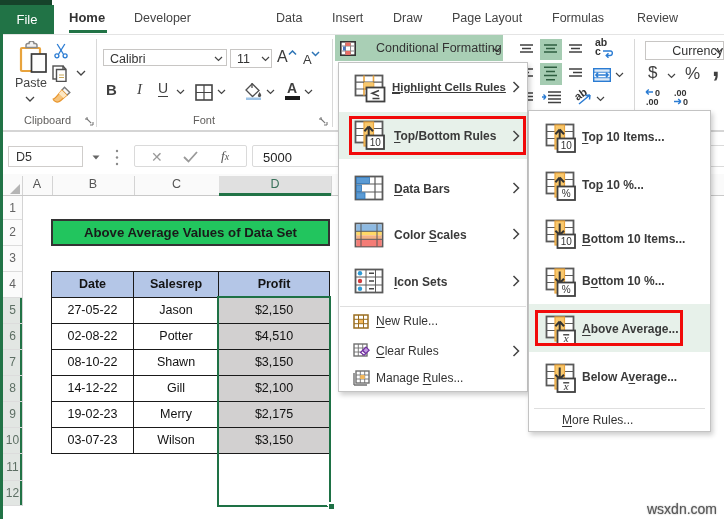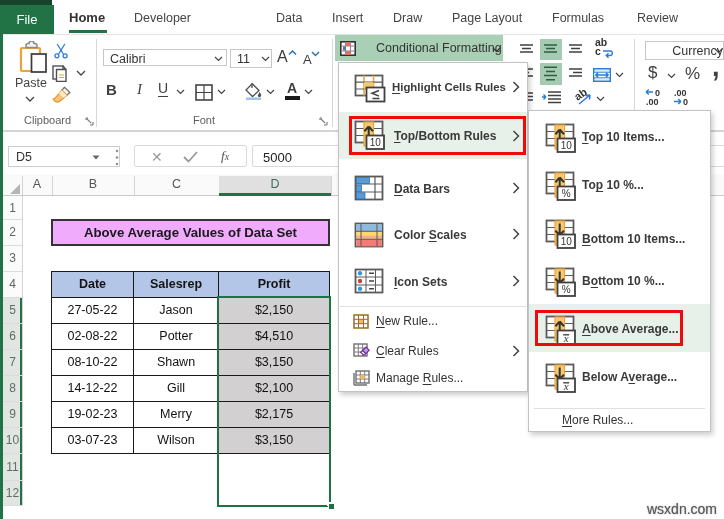--- a/index.html
+++ b/index.html
@@ -213,21 +213,21 @@
 <text x="11" y="8" font-size="9" font-weight="bold" fill="#333" font-family="Liberation Sans">0</text>
 <text x="2" y="17" font-size="9" font-weight="bold" fill="#333" font-family="Liberation Sans">.00</text>
 </svg>
 <svg class="abs" style="left:672px;top:88px;" width="22" height="18" viewBox="0 0 22 18">
 <text x="2" y="8" font-size="9" font-weight="bold" fill="#333" font-family="Liberation Sans">.00</text>
 <path d="M2 13.5 H9 M9 13.5 l-2.8 -2.5 M9 13.5 l-2.8 2.5" stroke="#2b7cd3" stroke-width="1.4" fill="none"></path>
 <text x="11" y="17" font-size="9" font-weight="bold" fill="#333" font-family="Liberation Sans">0</text>
 </svg>
 
 <div class="abs" style="left:3px;top:132px;width:721px;height:40px;background:#fff;"></div>
-<div class="abs" style="left:8px;top:146px;width:112px;height:21px;border:1px solid #cfcdcb;box-sizing:border-box;font-size:12.5px;color:#333;line-height:20px;padding-left:7px;">D5</div>
+<div class="abs" style="left:8px;top:146px;width:75px;height:21px;border:1px solid #cfcdcb;box-sizing:border-box;font-size:12.5px;color:#333;line-height:20px;padding-left:7px;">D5</div>
 <svg class="abs" style="left:92px;top:155px;" width="8" height="5" viewBox="0 0 8 5">
     <path d="M0.5 0.5 L4 4.5 L7.5 0.5z" fill="#666"></path>
   </svg>
 <svg class="abs" style="left:115px;top:149px;" width="4" height="17" viewBox="0 0 4 17">
     <circle cx="2" cy="2" r="1.2" fill="#8a8a8a"></circle>
     <circle cx="2" cy="8.5" r="1.2" fill="#8a8a8a"></circle>
     <circle cx="2" cy="15" r="1.2" fill="#8a8a8a"></circle>
   </svg>
 <div class="abs" style="left:134px;top:145px;width:113px;height:22px;border:1px solid #dadada;box-sizing:border-box;border-radius:2px;"></div>
 <div class="abs" style="left:151px;top:149px;font-size:14px;color:#9a9a9a;">✕</div>
@@ -275,21 +275,21 @@
 <div class="abs rsep" style="top:297px;"></div>
 <div class="abs rsep" style="top:323px;"></div>
 <div class="abs rsep" style="top:349px;"></div>
 <div class="abs rsep" style="top:375px;"></div>
 <div class="abs rsep" style="top:401px;"></div>
 <div class="abs rsep" style="top:427px;"></div>
 <div class="abs rsep" style="top:453px;"></div>
 <div class="abs rsep" style="top:480px;"></div>
 <div class="abs rsep" style="top:505px;"></div>
 
-<div class="abs" style="left:51px;top:219px;width:279px;height:27px;background:#f0abfc;border:2px solid #333;box-sizing:border-box;text-align:center;font-size:13.2px;font-weight:bold;color:#1a1a1a;line-height:24px;">Above Average Values of Data Set</div>
+<div class="abs" style="left:51px;top:219px;width:279px;height:27px;background:#22c55e;border:2px solid #333;box-sizing:border-box;text-align:center;font-size:13.2px;font-weight:bold;color:#1a1a1a;line-height:24px;">Above Average Values of Data Set</div>
 
 <table id="xltab">
 <tbody>
       <tr style="height:26px;">
         <td class="hd" style="width:81px;">Date</td>
         <td class="hd" style="width:84px;">Salesrep</td>
         <td class="hd" style="width:110px;">Profit</td>
       </tr>
 <tr style="height:26px;">
         <td>27-05-22</td>
@@ -334,21 +334,21 @@
 
 <svg class="abs" style="left:354px;top:74px;" width="32" height="30" viewBox="0 0 32 30">
   <rect x="1.5" y="1.5" width="27" height="20" fill="#fff" stroke="#5a5a5a" stroke-width="1.8"></rect>
   <path d="M10 1.5 V21.5 M19.5 1.5 V21.5" stroke="#e8a33d" stroke-width="1.6"></path>
   <path d="M1.5 8.2 H29 M1.5 15 H10" stroke="#5a5a5a" stroke-width="1.2"></path>
   <rect x="10" y="8.2" width="9.5" height="6.8" fill="#f8c86d"></rect>
   <path d="M10 15 H19.5" stroke="#e8a33d" stroke-width="1.6"></path>
   <rect x="12.5" y="13.5" width="18" height="14" fill="#fff" stroke="#404040" stroke-width="1.8"></rect>
   <path d="M25 16.5 l-7 2.8 l7 2.8 M18.5 24.5 h7" stroke="#404040" stroke-width="1.5" fill="none"></path>
 </svg>
-<div class="mtext" style="left:392px;top:81px;font-size:11.4px;"><u>H</u>ighlight Cells Rules</div>
+<div class="mtext" style="left:392px;top:81px;font-size:11.4px;text-decoration:underline;"><u>H</u>ighlight Cells Rules</div>
 <svg class="abs" style="left:512px;top:81px;" width="8" height="12" viewBox="0 0 8 12">
     <path d="M1.5 1 L6.5 6 L1.5 11" stroke="#444" stroke-width="1.5" fill="none"></path>
   </svg>
 
 <svg class="abs" style="left:354px;top:120px;" width="32" height="34" viewBox="0 0 32 34">
   <rect x="1.5" y="1.5" width="27" height="21" fill="#fff" stroke="#5a5a5a" stroke-width="1.8"></rect>
   <path d="M1.5 8.5 H10 M1.5 15.5 H10 M19.5 8.5 H29" stroke="#5a5a5a" stroke-width="1.2"></path>
   <rect x="10" y="2" width="9.5" height="24" fill="#f8c86d" stroke="#e8a33d" stroke-width="1.2"></rect>
   <path d="M14.7 18.5 V6.5 M14.7 6.5 l-4.3 4.7 M14.7 6.5 l4.3 4.7" stroke="#333" stroke-width="2" fill="none"></path>
   <rect x="12.5" y="15.5" width="17.5" height="13.5" fill="#fff" stroke="#404040" stroke-width="1.8"></rect>

